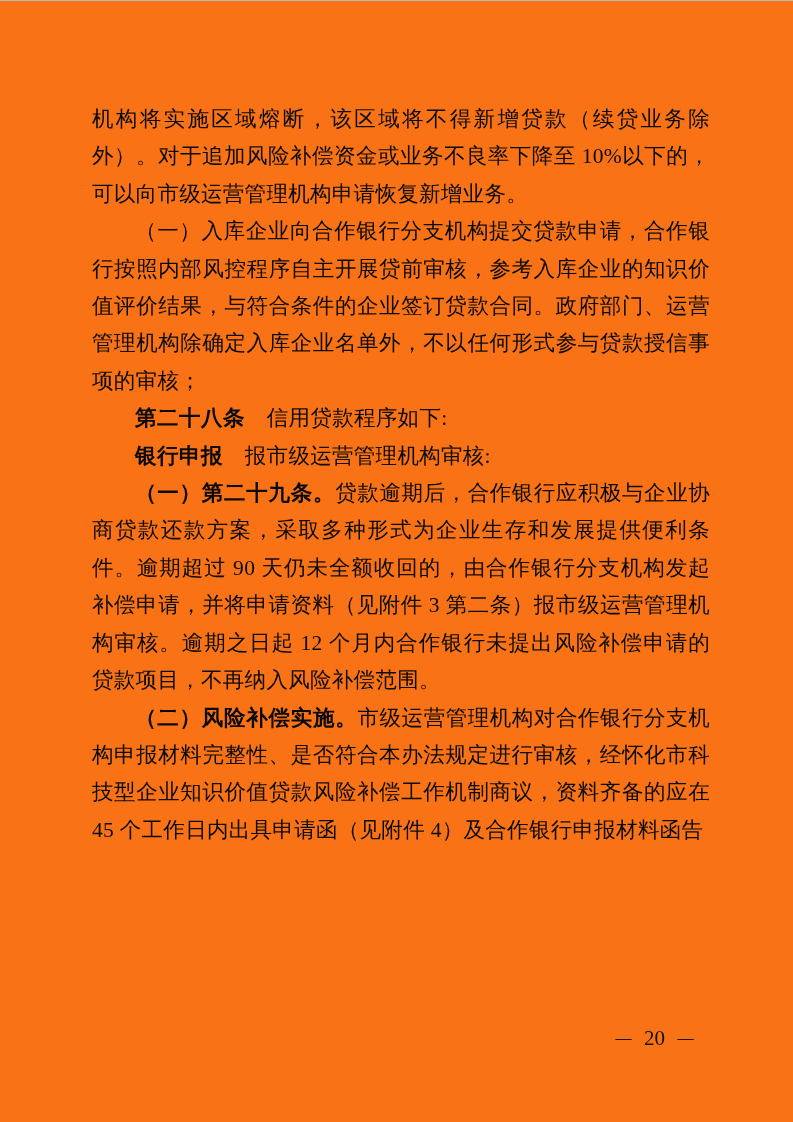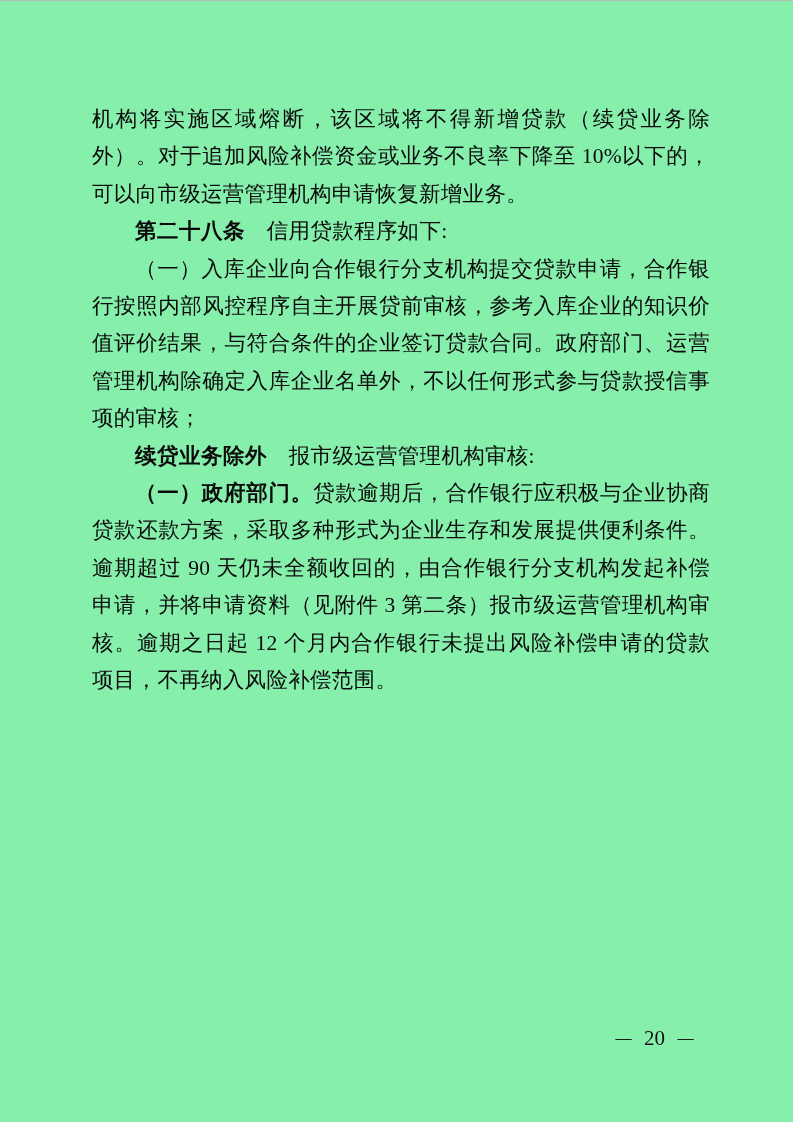--- a/index.html
+++ b/index.html
@@ -5,21 +5,21 @@
   * { box-sizing: border-box; }
   html, body {
     margin: 0;
     padding: 0;
     background: #ffffff;
   }
   .page {
     position: relative;
     width: 793px;
     height: 1122px;
-    background: #86efac;
+    background: #f97316;
     overflow: hidden;
     font-family: "Liberation Serif", "DejaVu Serif", serif;
     color: #0a0a0a;
     border-top: 1px solid #b9b9b9;
   }
   .document-body {
     position: absolute;
     left: 92px;
     top: 100px;
     width: 618px;
@@ -58,24 +58,25 @@
   }
 </style>
 </head>
 <body>
 
 <div class="page">
 
   <div class="document-body">
 
   <p><span>机构将实施区域熔断，该区域将不得新增贷款（续贷业务除外）。对于追加风险补偿资金或业务不良率下降至 10%以下的，可以向市级运营管理机构申请恢复新增业务。</span></p>
+      <p class="indent"><span>（一）入库企业向合作银行分支机构提交贷款申请，合作银行按照内部风控程序自主开展贷前审核，参考入库企业的知识价值评价结果，与符合条件的企业签订贷款合同。政府部门、运营管理机构除确定入库企业名单外，不以任何形式参与贷款授信事项的审核；</span></p>
       <p class="indent"><span class="seg-bold">第二十八条</span><span>　信用贷款程序如下:</span></p>
-      <p class="indent"><span>（一）入库企业向合作银行分支机构提交贷款申请，合作银行按照内部风控程序自主开展贷前审核，参考入库企业的知识价值评价结果，与符合条件的企业签订贷款合同。政府部门、运营管理机构除确定入库企业名单外，不以任何形式参与贷款授信事项的审核；</span></p>
-      <p class="indent"><span class="seg-bold">续贷业务除外</span><span>　报市级运营管理机构审核:</span></p>
-      <p class="indent"><span class="seg-bold">（一）政府部门。</span><span>贷款逾期后，合作银行应积极与企业协商贷款还款方案，采取多种形式为企业生存和发展提供便利条件。逾期超过 90 天仍未全额收回的，由合作银行分支机构发起补偿申请，并将申请资料（见附件 3 第二条）报市级运营管理机构审核。逾期之日起 12 个月内合作银行未提出风险补偿申请的贷款项目，不再纳入风险补偿范围。</span></p>
+      <p class="indent"><span class="seg-bold">银行申报</span><span>　报市级运营管理机构审核:</span></p>
+      <p class="indent"><span class="seg-bold">（一）第二十九条。</span><span>贷款逾期后，合作银行应积极与企业协商贷款还款方案，采取多种形式为企业生存和发展提供便利条件。逾期超过 90 天仍未全额收回的，由合作银行分支机构发起补偿申请，并将申请资料（见附件 3 第二条）报市级运营管理机构审核。逾期之日起 12 个月内合作银行未提出风险补偿申请的贷款项目，不再纳入风险补偿范围。</span></p>
+      <p class="indent"><span class="seg-bold">（二）风险补偿实施。</span><span>市级运营管理机构对合作银行分支机构申报材料完整性、是否符合本办法规定进行审核，经怀化市科技型企业知识价值贷款风险补偿工作机制商议，资料齐备的应在 45 个工作日内出具申请函（见附件 4）及合作银行申报材料函告</span></p>
     </div>
 
   <div class="page-footer">
     <span class="dash">—</span>
     <span>20</span>
     <span class="dash">—</span>
   </div>
 
 </div>
 

